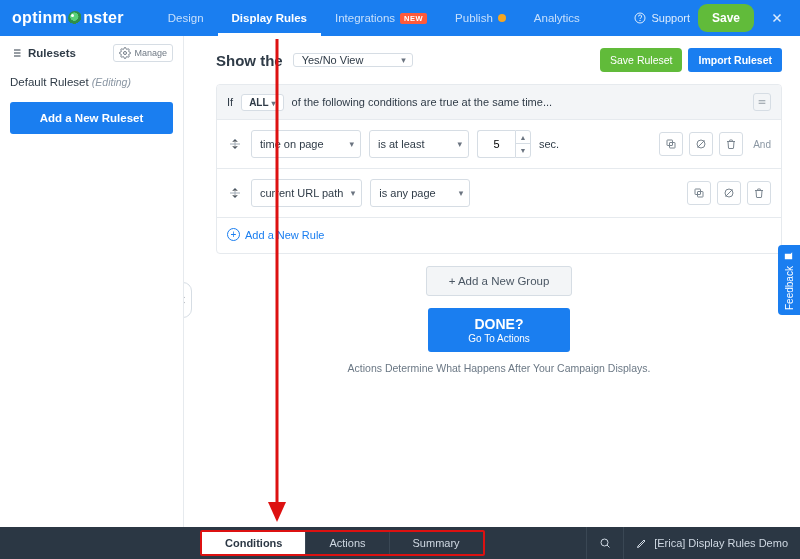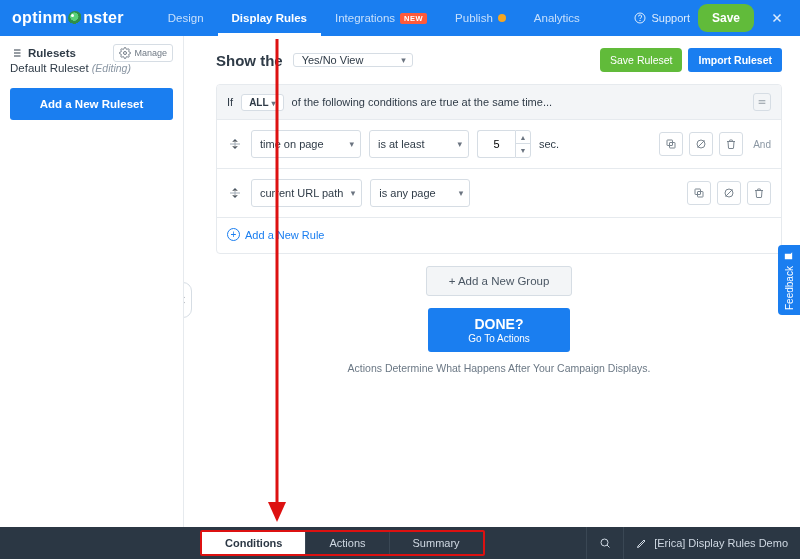--- a/index.html
+++ b/index.html
@@ -20,21 +20,21 @@
   .nav-item .dot { display:inline-block; width:8px; height:8px; border-radius:50%; background:#f5a623; margin-left:5px; }
   .top-right { margin-left:auto; display:flex; align-items:center; gap:8px; }
   .support { color:rgba(255,255,255,.85); font-size:11px; display:flex; align-items:flex-start; gap:5px; cursor:pointer; }
   .support svg { width:12px; height:12px; }
   .btn-save { background:#61bb3a; color:#fff; border:none; padding:7px 14px; font-size:12px; font-weight:600; border-radius:9px; cursor:pointer; }
   .btn-close-top { width:30px; height:30px; display:flex; align-items:center; justify-content:center; color:rgba(255,255,255,.85); cursor:pointer; }
   
   
   .layout { display:flex; height:calc(100% - 36px - 32px); }
   .sidebar { width:184px; flex:none; border-right:1px solid var(--border-light); padding:8px 10px; }
-  .side-row { display:flex; align-items:center; justify-content:space-between; }
+  .side-row { display:flex; align-items:center; justify-content:space-between; margin-bottom:14px; }
   .side-row .label { font-size:11.5px; font-weight:600; color:var(--text); display:flex; align-items:center; gap:6px; }
   .side-row svg { width:12px; height:12px; }
   .manage { font-size:9px; color:#707a85; border:1px solid var(--border); border-radius:3px; padding:2px 5px; display:flex; align-items:center; gap:3px; cursor:pointer; }
   .ruleset-name { font-size:11.5px; color:var(--text); margin-bottom:14px; }
   .ruleset-name em { color:#8a96a3; font-size:10.5px; }
   .btn-add-ruleset { width:100%; background:var(--blue); color:#fff; border:none; font-size:11.5px; font-weight:600; padding:10px 0; border-radius:3px; cursor:pointer; }
   
   .main { flex:1; overflow:auto; padding:12px 18px 10px 32px; position:relative; }
   .collapse-handle { position:absolute; left:-10px; top:246px; width:18px; height:36px; border:1px solid var(--border); border-radius:9px; background:#fff; display:flex; align-items:center; justify-content:center; cursor:pointer; }
   .collapse-handle svg { width:6px; height:10px; }

